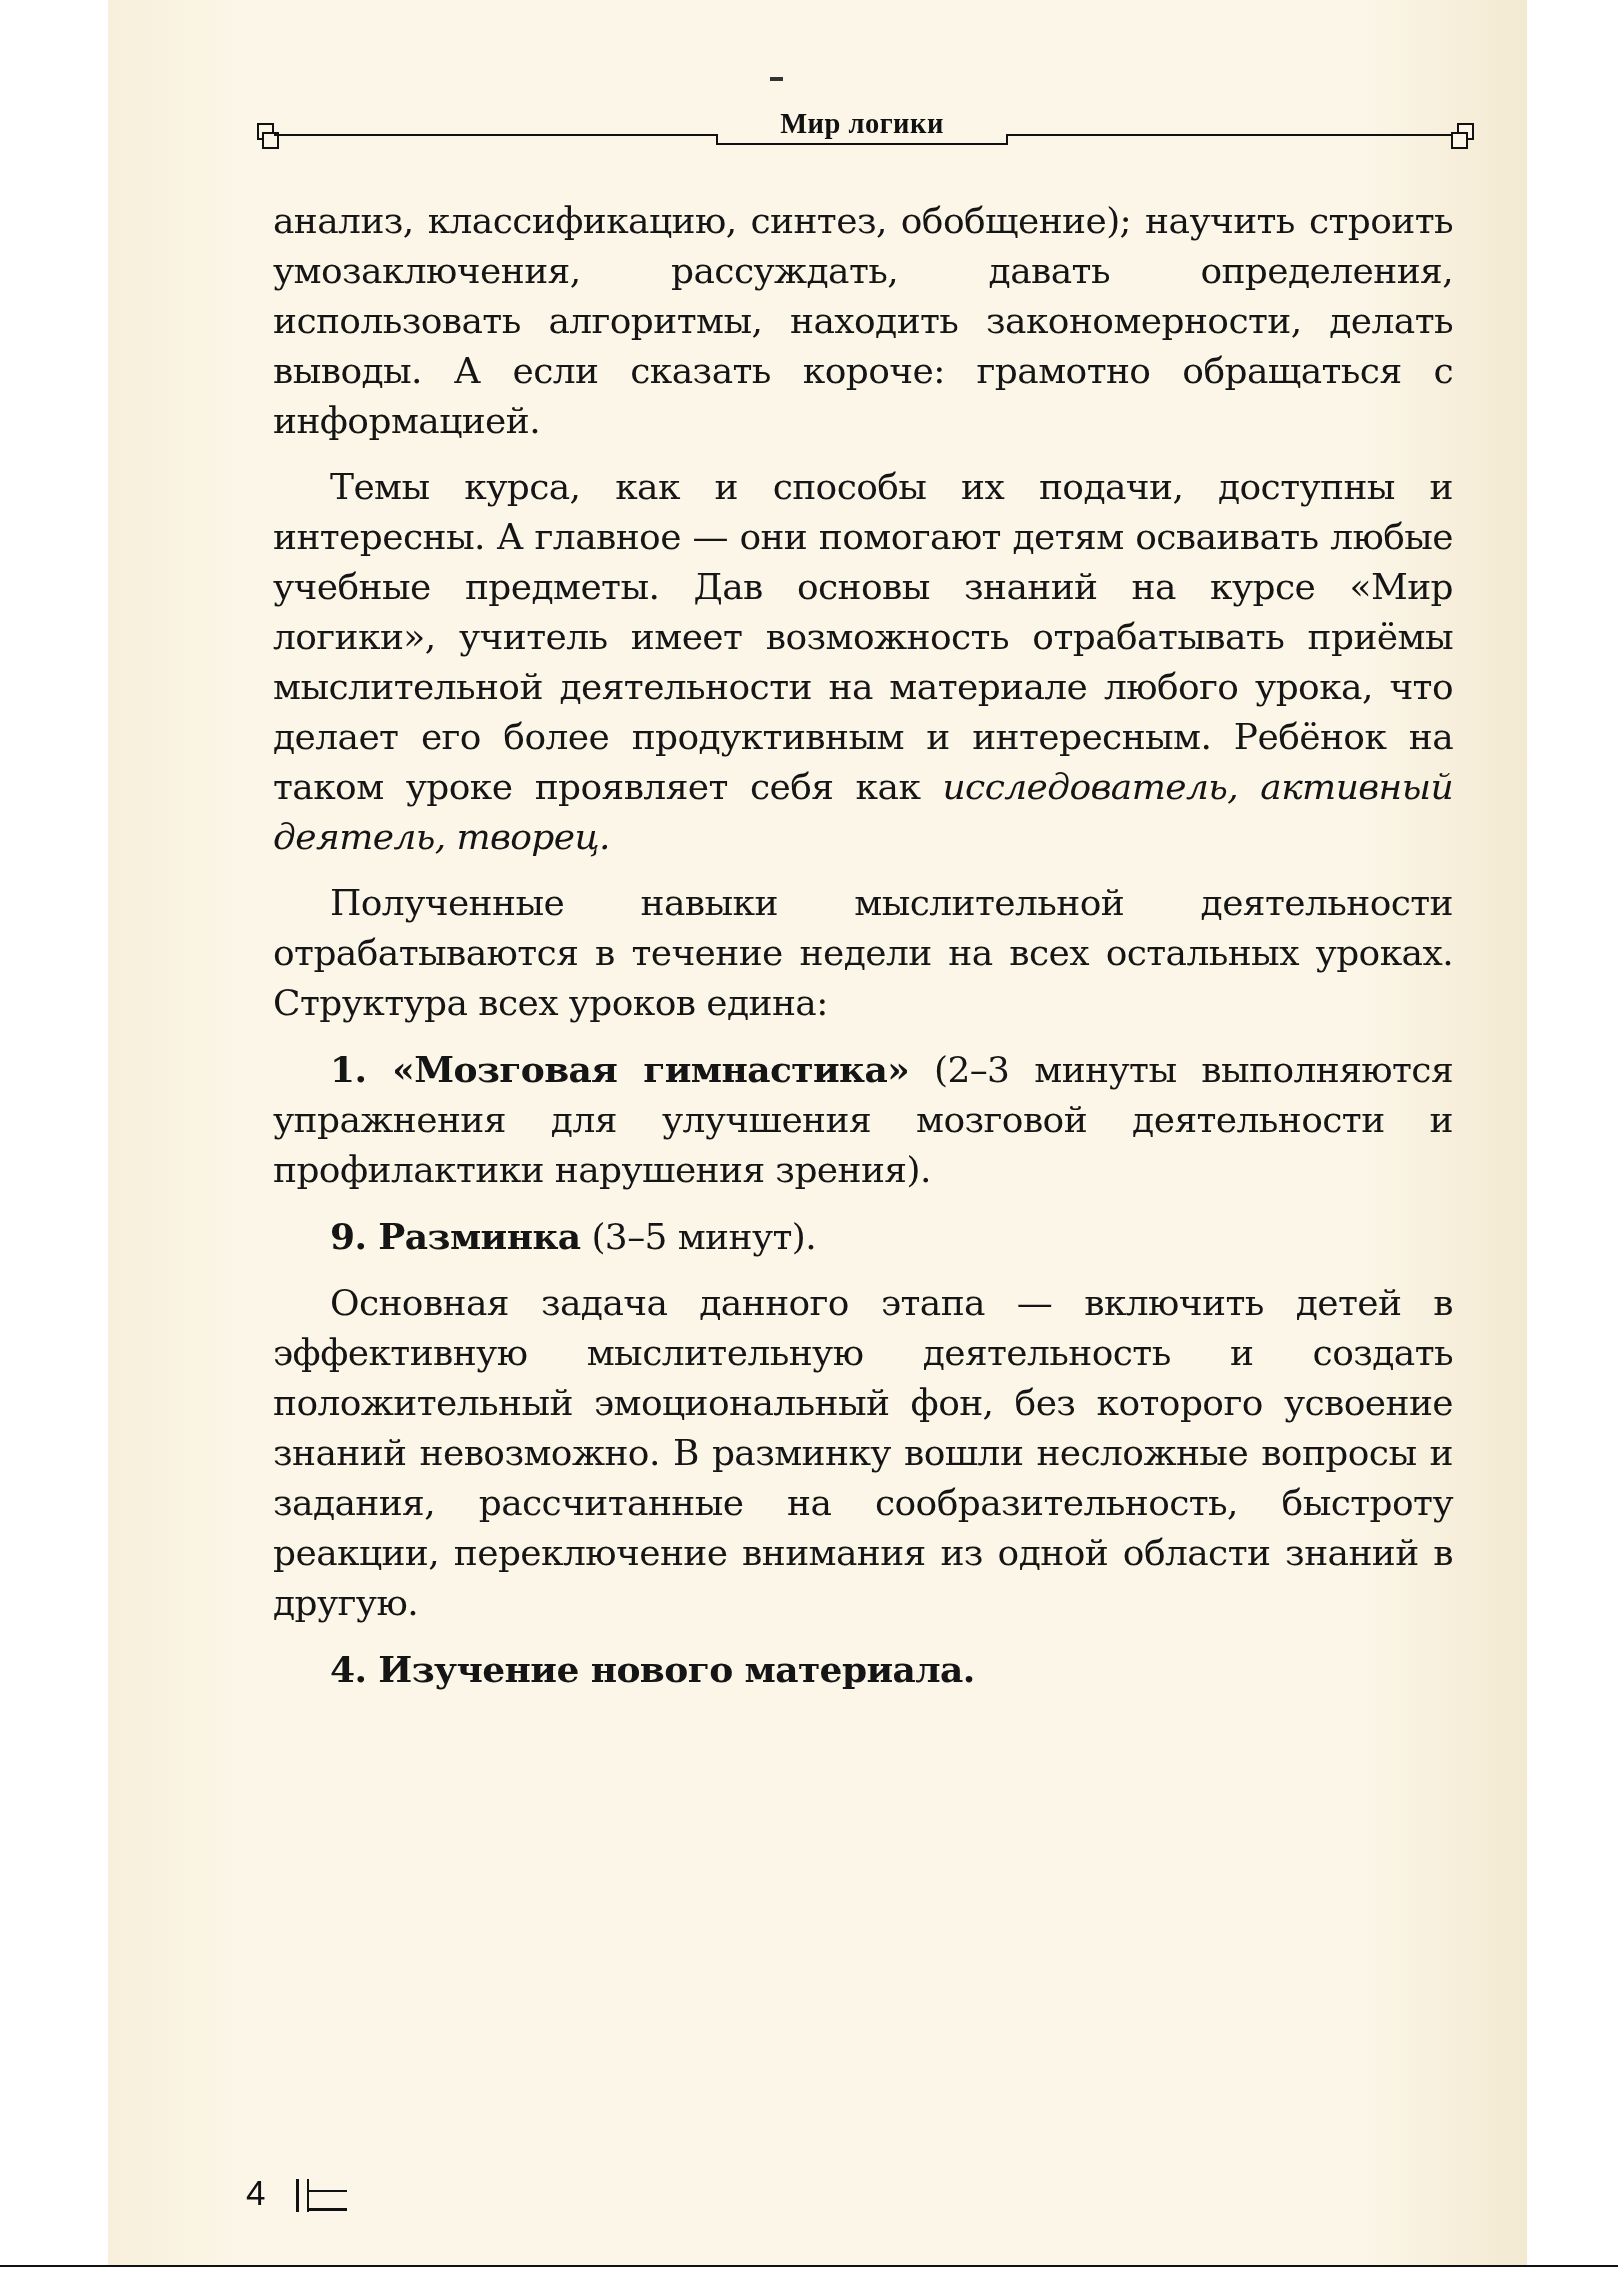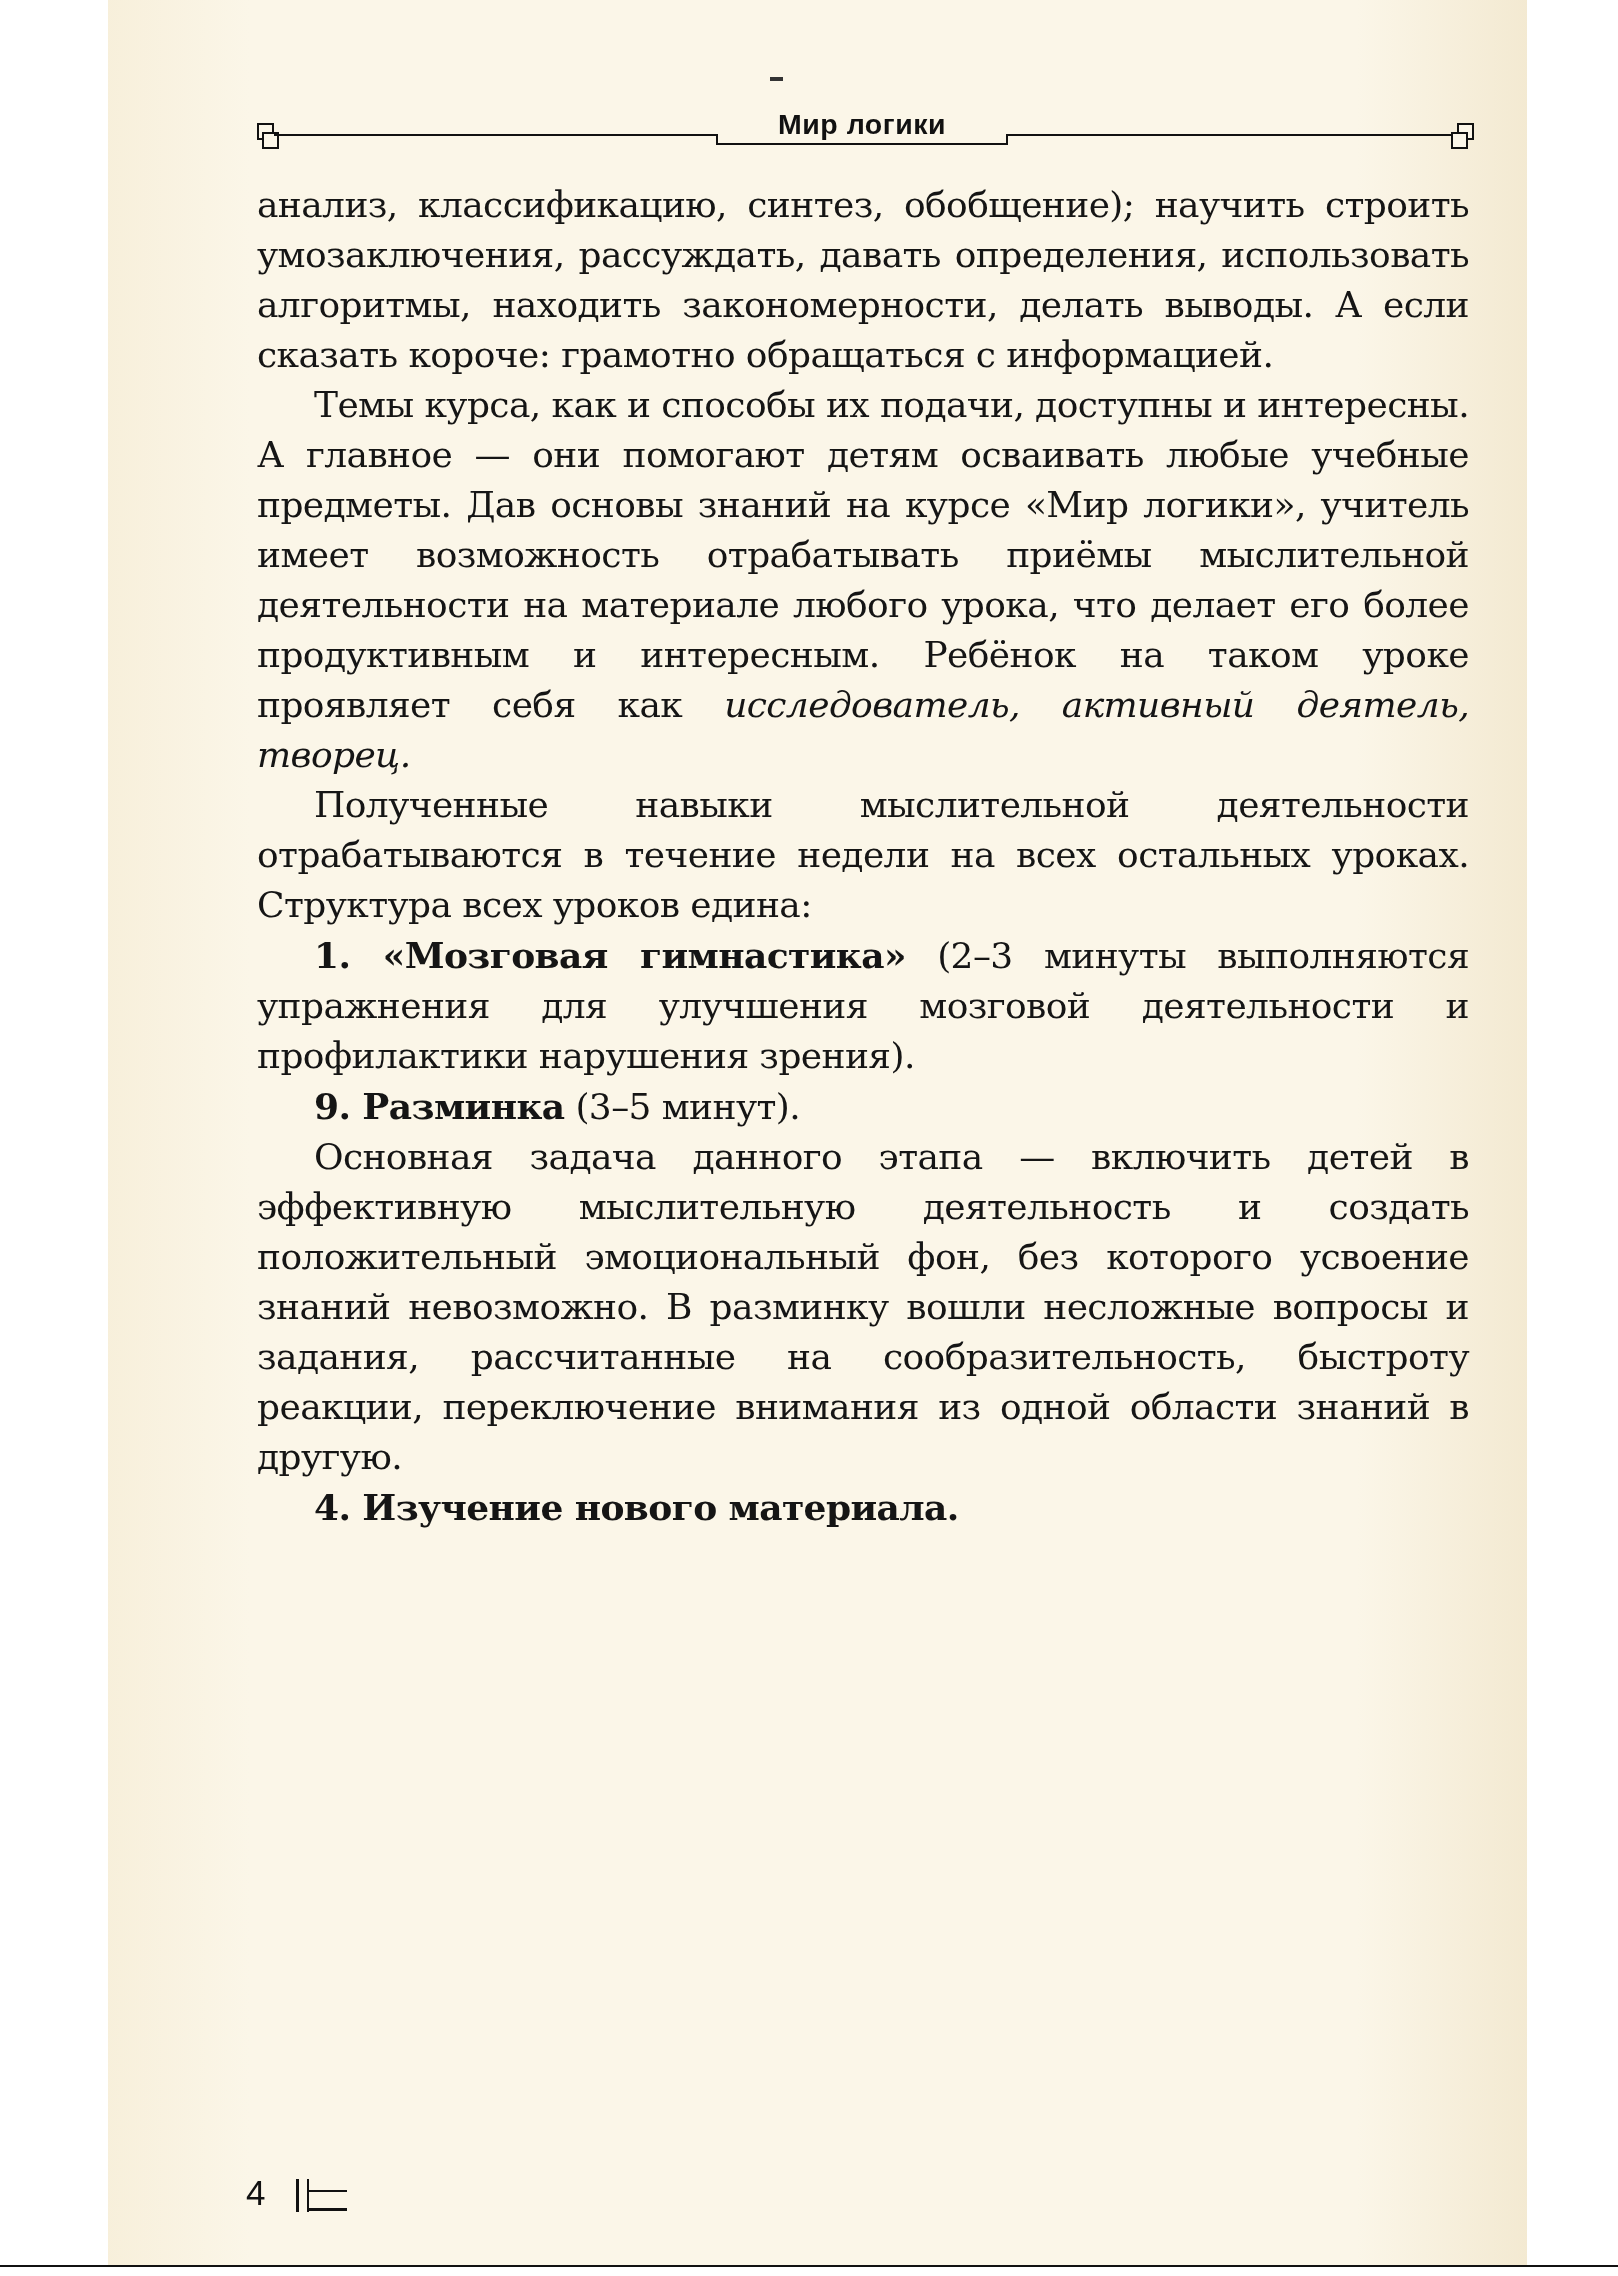--- a/index.html
+++ b/index.html
@@ -30,41 +30,41 @@
       position: absolute; left: 751px; top: 26px; width: 443px; height: 0; border-top: 2.8px solid #111;
     }
     .header .title-box {
       position: absolute; left: 459px; top: 0; width: 292px; height: 37px;
       border-left: 2.8px solid #111; border-right: 2.8px solid #111; border-bottom: 2.8px solid #111;
       border-top: none; box-sizing: border-box;
       clip-path: inset(26px 0 0 0);
     }
     .header .title {
       position: absolute; left: 459px; top: 0; width: 292px; text-align: center;
-      font-family: Liberation Sans, sans-serif;
+      font-family: Liberation Serif, serif;
       font-weight: bold; font-size: 28.5px; color: #111; letter-spacing: 0.5px;
     }
     .corner { position: absolute; width: 16.5px; height: 20px; }
     .corner .sq1, .corner .sq2 {
       position: absolute; width: 13px; height: 13px; border: 2.8px solid #111; background: #fbf6e8;
     }
     .corner-left { left: 0; top: 14.7px; }
     .corner-left .sq1 { left: 0; top: 0; }
     .corner-left .sq2 { left: 4.6px; top: 9.2px; }
     .corner-right { left: 1194px; top: 14.7px; }
     .corner-right .sq1 { left: 5.5px; top: 0; }
     .corner-right .sq2 { left: 0; top: 9.2px; }
 
     .body-text {
       position: absolute; left: 257px; top: 180px; width: 1212px;
       font-size: 36px; line-height: 50px; color: #151515;
       font-family: "DejaVu Serif", "Liberation Serif", serif;
       letter-spacing: -0.6px;
     }
-    .body-text p { margin: 0; text-align: justify; text-align-last: left; }
+    .body-text p { margin: 16px; text-align: justify; text-align-last: left; }
     .indent { text-indent: 57px; }
     .body-text .em { font-style: italic; }
     .body-text .b { font-weight: bold; }
 
     .footer {
       position: absolute; left: 246px; top: 2173px; height: 37px;
       font-family: "Liberation Sans", "DejaVu Sans", sans-serif;
     }
     .footer .page-num { position: absolute; left: 0; top: 0; font-size: 35px; color: #111; }
     .footer .bar1 { position: absolute; left: 50px; top: 5.5px; width: 2.8px; height: 33px; background: #111; }

